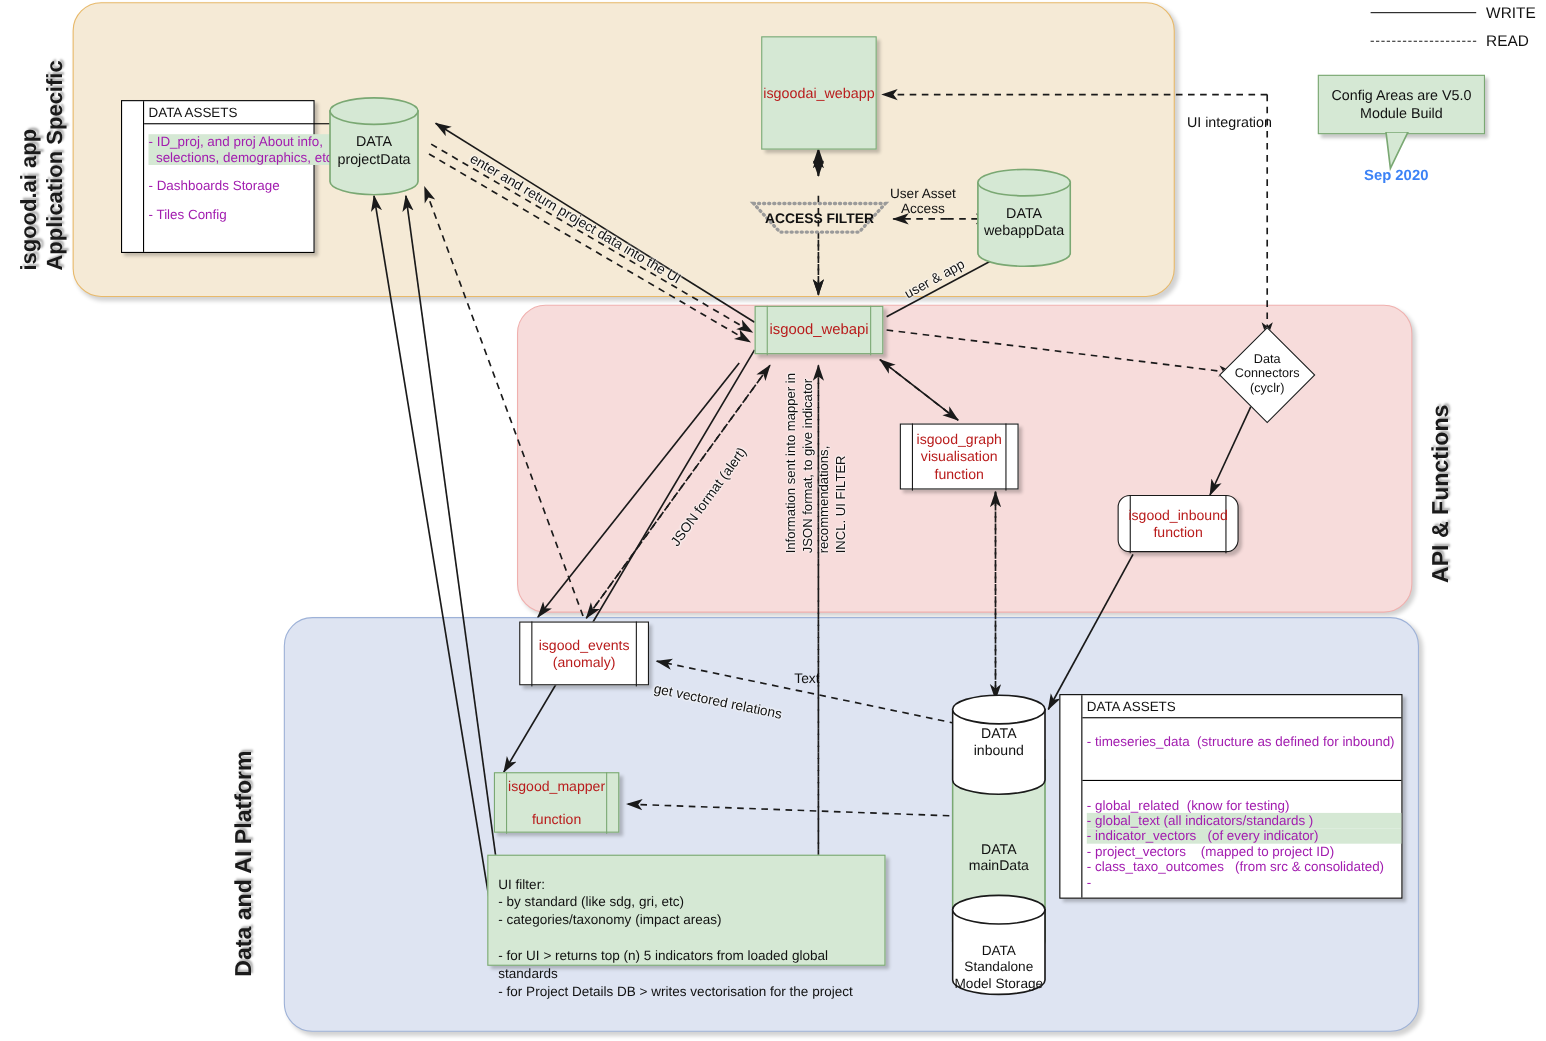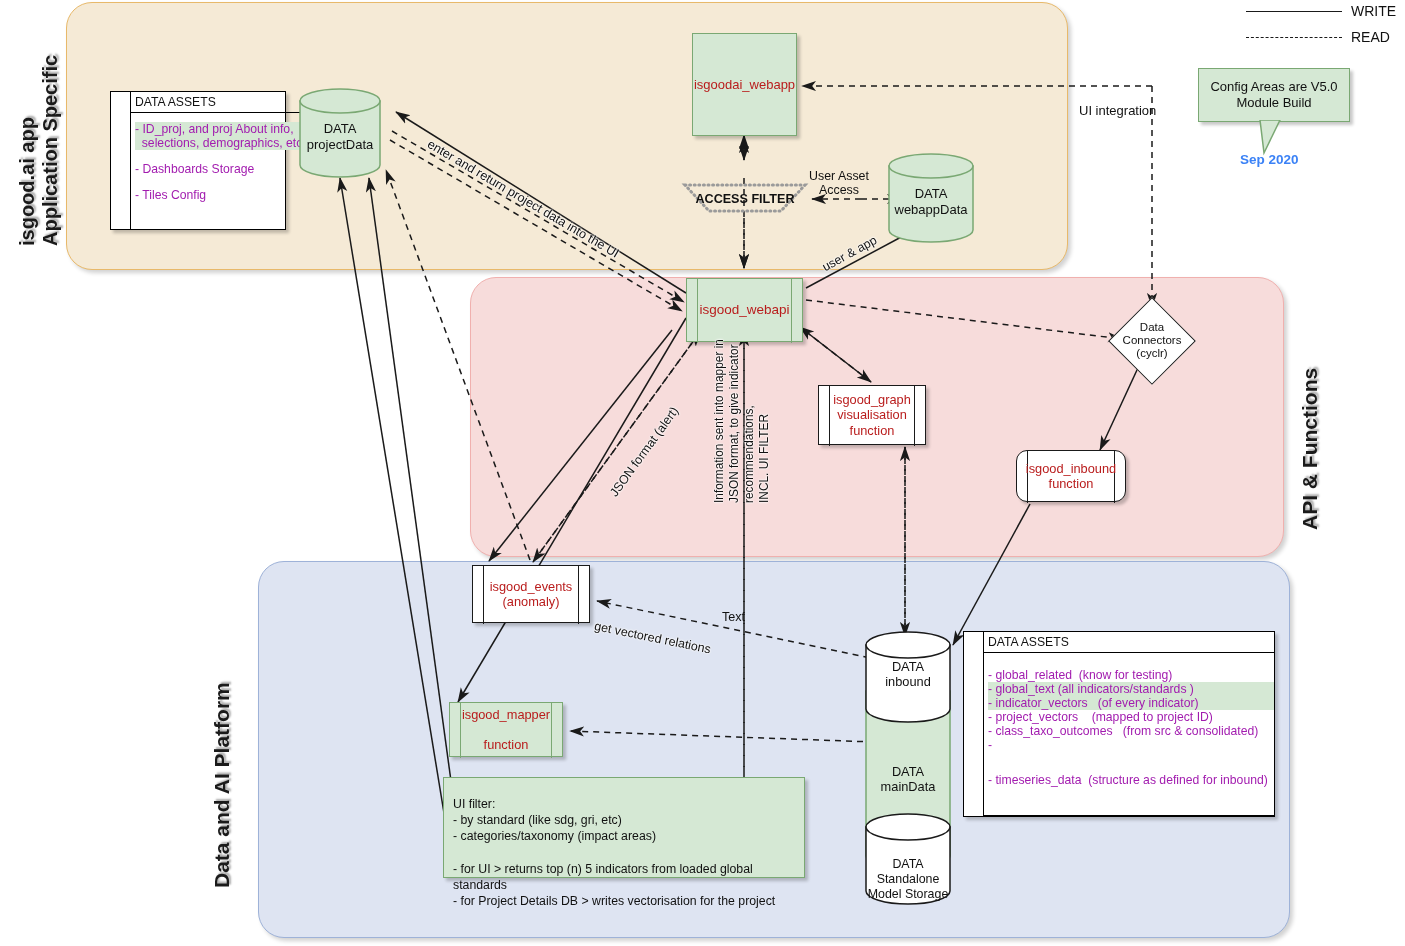--- a/index.html
+++ b/index.html
@@ -344,21 +344,21 @@
 
   <div class="cyl" style="left:888px; top:153px; width:86px; height:90px;">
     <svg width="86" height="90" style="position:absolute;left:0;top:0;">
       <path d="M1,13 L1,77 A42,12 0 0 0 85,77 L85,13 z" fill="#d5e8d4" stroke="#7aa873" stroke-width="1.5"></path>
       <ellipse cx="43" cy="13" rx="42" ry="12" fill="#d5e8d4" stroke="#7aa873" stroke-width="1.5"></ellipse>
     </svg>
     <div class="cyl-text" style="top:33px; font-size:13px;">DATA
 webappData</div>
   </div>
 
-  <div class="node node-green component" style="left:686px; top:278px; width:117px; height:64px; font-size:13.5px;">
+  <div class="node node-green component" style="left:686px; top:278px; width:117px; height:44px; font-size:13.5px;">
     <span class="comp-bar green l"></span>
     <span class="comp-bar green r"></span>
     <span class="node-label">isgood_webapi</span>
   </div>
 
   <div class="node node-white component" style="left:818px; top:385px; width:108px; height:60px; font-size:12.8px;">
     <span class="comp-bar l"></span>
     <span class="comp-bar r"></span>
     <span class="node-label">isgood_graph
 visualisation
@@ -416,31 +416,31 @@
 mainData</div>
     <div class="cyl-text" style="top:226px; font-size:12.4px;">DATA
 Standalone
 Model Storage</div>
   </div>
 
   <div class="assets" style="left:963px; top:631px; width:312px; height:186px; font-size:12.2px;">
     <div class="assets-gutter"></div>
     <div class="assets-main">
       <div class="assets-head">DATA ASSETS</div>
+      <div class="assets-sec div" style="height:47px; padding-top:14px;">
+        <span class="ln">- timeseries_data  (structure as defined for inbound)</span>
+      </div>
       <div class="assets-sec" style="padding-top:15px;">
         <span class="ln">- global_related  (know for testing)</span>
         <span class="ln hl">- global_text (all indicators/standards )</span>
         <span class="ln hl">- indicator_vectors   (of every indicator)</span>
         <span class="ln">- project_vectors    (mapped to project ID)</span>
         <span class="ln">- class_taxo_outcomes   (from src &amp; consolidated)</span>
         <span class="ln">-</span>
       </div>
-      <div class="assets-sec div" style="height:47px; padding-top:14px;">
-        <span class="ln">- timeseries_data  (structure as defined for inbound)</span>
-      </div>
     </div>
   </div>
 
   <div class="edge-label" style="left:432px; top:137px; font-size:12.6px; transform:rotate(30.5deg);">enter and return project data into the UI</div>
 
   <div class="edge-label plain" style="left:1079px; top:103px; font-size:13px;">UI integration</div>
 
   <div class="edge-label plain" style="left:809px; top:169px; font-size:12.4px; text-align:center;">User Asset
 Access</div>
 

